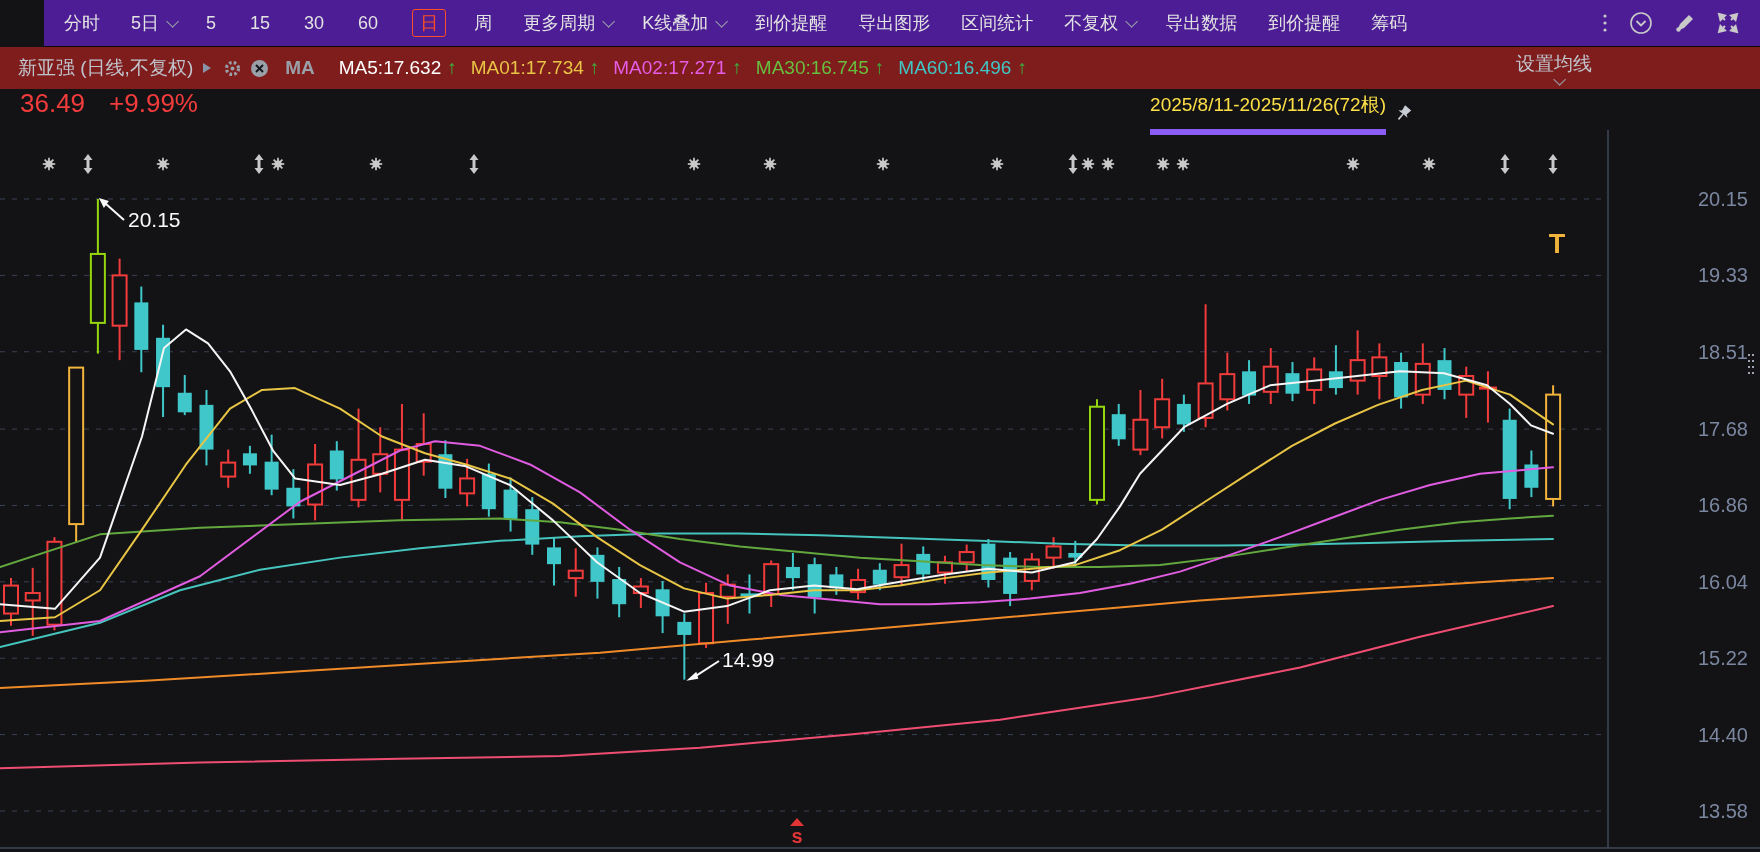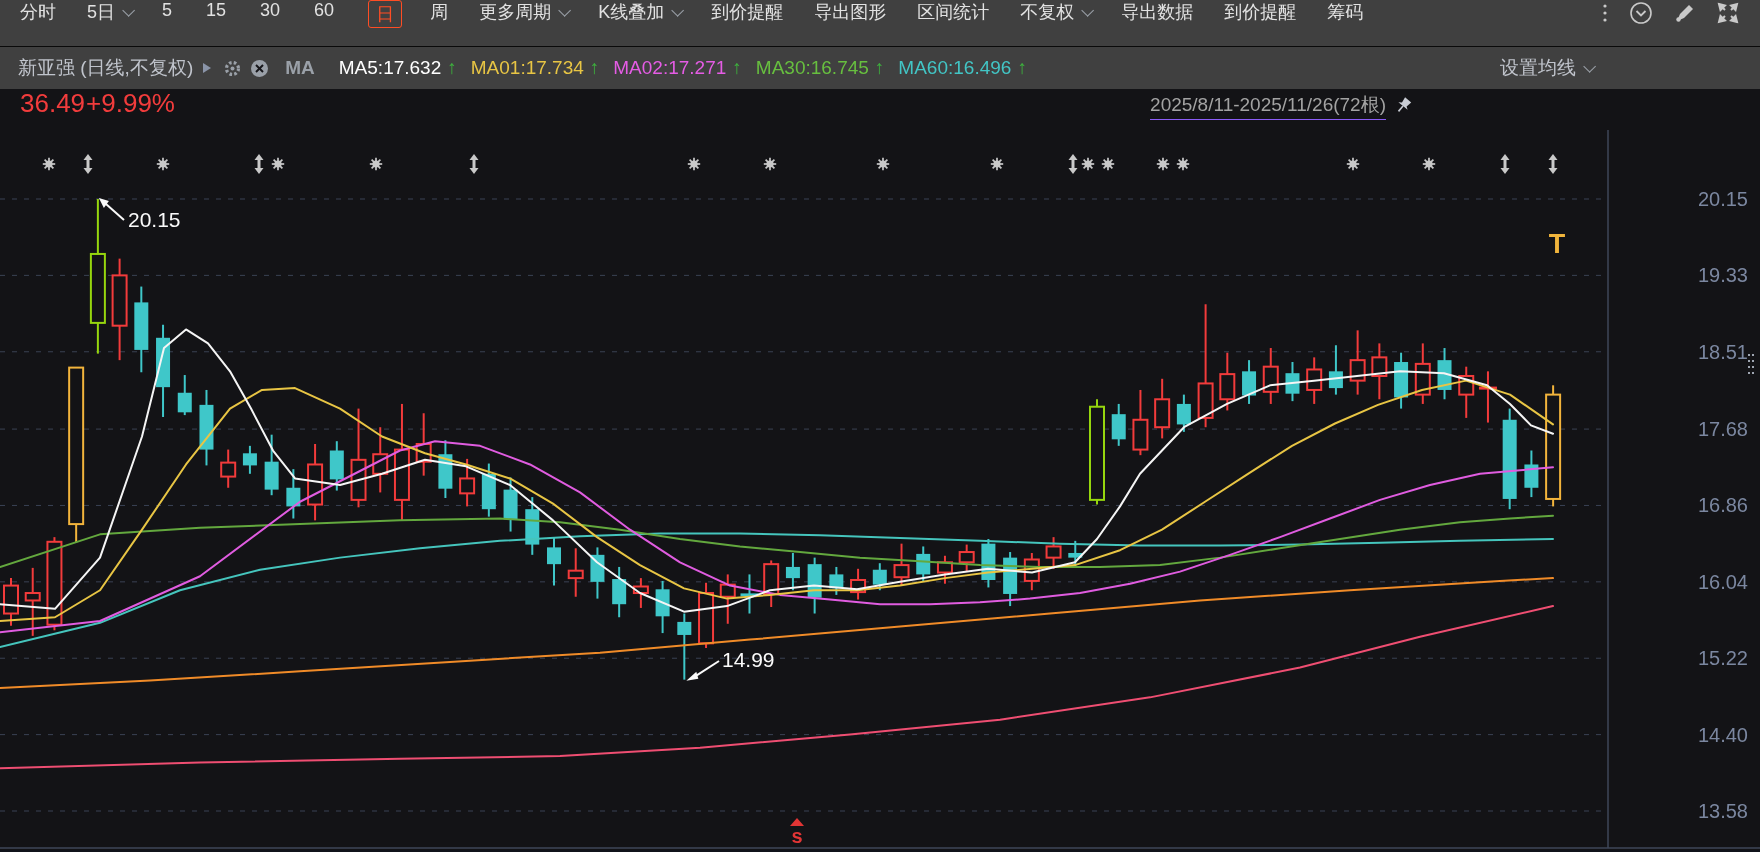--- a/index.html
+++ b/index.html
@@ -1,43 +1,43 @@
 <!DOCTYPE html>
 <html><head>
 <meta charset="utf-8">
 <style>
   html,body{margin:0;padding:0;background:#131316;width:1760px;height:852px;overflow:hidden;
     font-family:"Liberation Sans","DejaVu Sans",sans-serif;-webkit-font-smoothing:antialiased;}
   #stage{position:relative;width:1760px;height:852px;background:#131316;}
   #chart-layer{position:absolute;left:0;top:0;z-index:1;}
   
-  .toolbar{position:relative;z-index:3;height:46px;background:#404040;border-bottom:1px solid #0a0a0a;
-    display:flex;align-items:flex-start;padding:0 20px;color:#e2e2e2;font-size:18px;white-space:nowrap;}
+  .toolbar{position:relative;z-index:3;height:46px;background:#4c1d95;border-bottom:1px solid #0a0a0a;
+    display:flex;align-items:center;padding:0 20px;color:#e2e2e2;font-size:18px;white-space:nowrap;margin-left:44px;}
   .t-item{margin-right:31px;display:inline-flex;align-items:center;cursor:pointer;}
   .t-item.num{margin-right:34px;}
   .t-item.active{color:#ff4d24;border:1px solid #ff4d24;border-radius:3px;padding:1px 7px;margin-right:28px;}
   .caret{width:8px;height:8px;border-right:1.5px solid #9aa0a8;border-bottom:1.5px solid #9aa0a8;
     transform:rotate(45deg) translateY(-3px);margin-left:7px;display:inline-block;}
   .tb-icons{margin-left:auto;display:flex;align-items:center;gap:20px;color:#c9c9c9;}
   .tb-icons svg{display:block;}
-  .row2{position:relative;z-index:3;height:42px;background:#404040;display:flex;align-items:center;
+  .row2{position:relative;z-index:3;height:42px;background:#7f1d1d;display:flex;align-items:center;
     padding:0 18px;font-size:19px;color:#c0c4cc;white-space:nowrap;}
   .tri-right{width:0;height:0;border-left:8px solid #8a94a8;border-top:5px solid transparent;
     border-bottom:5px solid transparent;margin:0 12px 0 10px;display:inline-block;}
   .icon-btn{margin-right:8px;display:inline-flex;cursor:pointer;}
   .ma-tag{color:#9aa0a8;margin:0 10px 0 8px;font-weight:bold;}
   .ma-item{margin-left:14px;text-align:center;}
   .ma5{color:#ffffff;} .ma10{color:#e8c544;} .ma20{color:#e55ce5;} .ma30{color:#67bf3f;} .ma60{color:#42c5c5;}
   .up-arrow{color:#3db03d;margin-left:6px;font-weight:bold;}
-  .ma-settings{margin-left:auto;margin-right:150px;display:inline-flex;align-items:center;color:#c0c4cc;cursor:pointer;}
+  .ma-settings{margin-left:auto;margin-right:150px;display:inline-flex;align-items:center;color:#c0c4cc;cursor:pointer;flex-direction:column;}
   .row3{position:absolute;z-index:3;top:88px;left:0;width:100%;height:34px;pointer-events:none;}
   .quote{position:absolute;left:20px;top:0;font-size:26px;color:#f23c3c;pointer-events:auto;}
-  .quote .chg{margin-left:1px;}
+  .quote .chg{margin-left:24px;}
   .range-box{position:absolute;right:346px;top:4px;display:flex;align-items:center;gap:6px;pointer-events:auto;cursor:pointer;}
-  .range-text{font-size:19px;color:#a3a3a3;border-bottom:1px solid #8b5cf6;padding-bottom:1px;}
+  .range-text{font-size:19px;color:#fde047;border-bottom:6px solid #8b5cf6;padding-bottom:11px;}
   .resize-handle{position:absolute;z-index:4;left:1747px;top:352px;width:8px;height:26px;cursor:ew-resize;}
   .resize-handle::before{content:"";position:absolute;left:1px;top:2px;width:2px;height:2px;background:#9fa6b2;
     box-shadow:0 6px #9fa6b2,0 12px #9fa6b2,0 18px #9fa6b2,4px 0 #9fa6b2,4px 6px #9fa6b2,4px 12px #9fa6b2,4px 18px #9fa6b2;}
   
   .grid{stroke:#3a4254;stroke-width:1;stroke-dasharray:5 7;}
   .border-line{stroke:#3f4759;stroke-width:1.5;}
   .axis-label{fill:#7b87a0;font-size:20px;text-anchor:end;}
   .ma-line{fill:none;stroke-width:2;stroke-linejoin:round;stroke-linecap:round;}
   .annot{fill:#fafafa;font-size:21px;}
   .annot-line{stroke:#fafafa;stroke-width:2;fill:none;}

